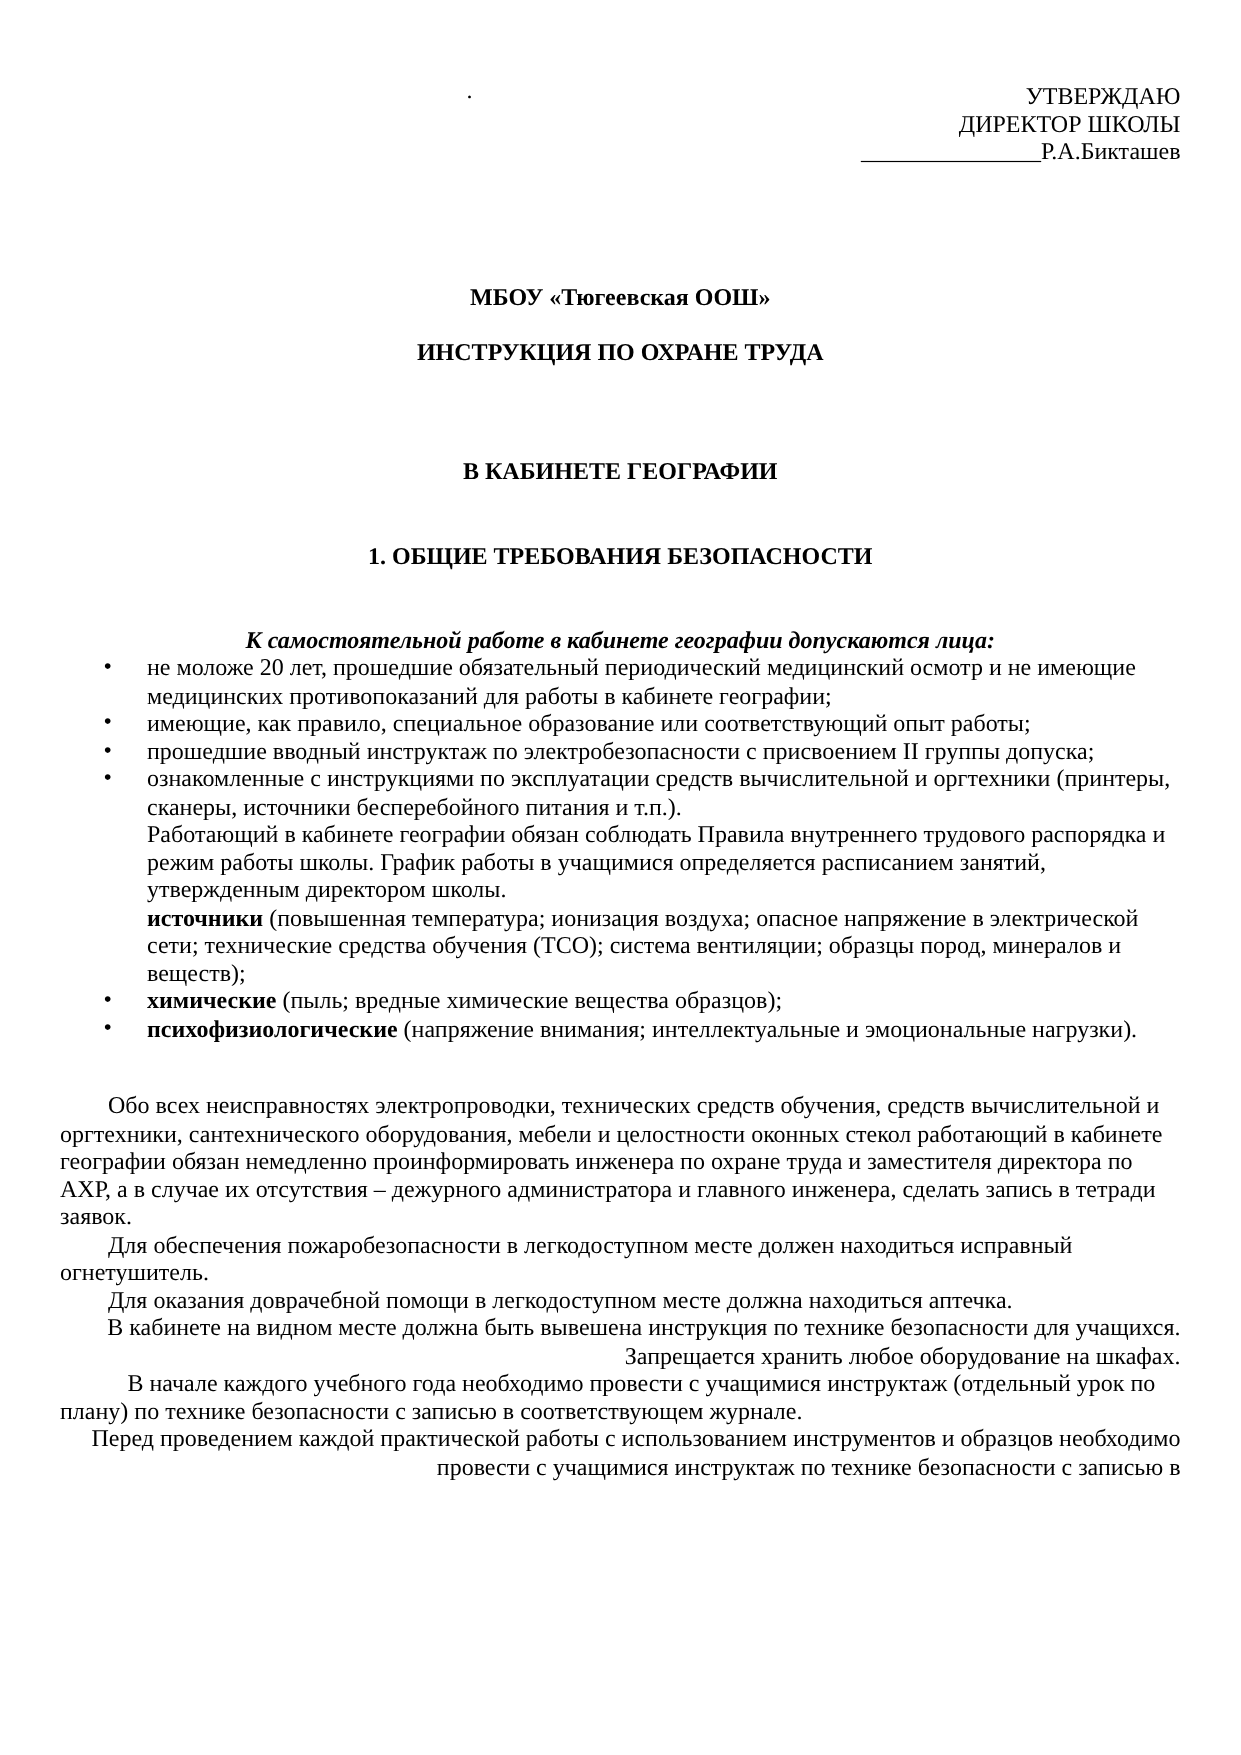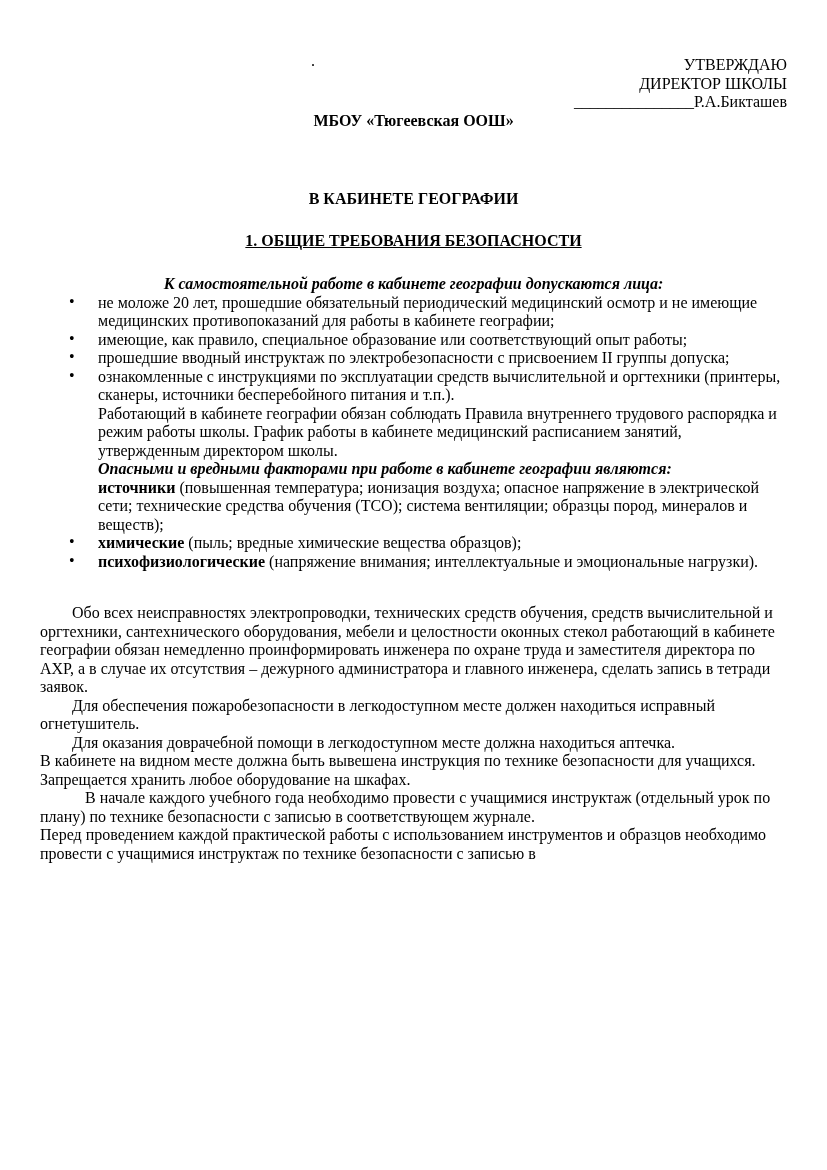--- a/index.html
+++ b/index.html
@@ -11,55 +11,56 @@
     overflow:hidden;
   }
   .page { position:relative; width:827px; height:1170px; box-sizing:border-box;
           padding:56px 40px 0 40px; background:#fff; }
 
   .stray-dot { position:absolute; left:311px; top:52px; }
 
   .approval { text-align:right; font-weight:normal; }
 
   .t-center { text-align:center; font-weight:bold; }
-  .school-title  { }
+  .school-title  { margin-top:78px; }
   .doc-title     { margin-top:19px; }
   .doc-subtitle  { margin-top:60px; }
-  .sec-heading   { margin-top:23px;text-decoration:underline; }
+  .sec-heading   { margin-top:39px; }
 
   .intro { margin-top:22px; text-align:center; }
-  .admission-lead { margin-top:25px; text-align:center; font-weight:bold; font-style:italic; }
+  .admission-lead { margin-top:37px; text-align:center; font-weight:bold; font-style:italic; }
 
   ul.req-list { list-style:none; margin:0; padding:0 0 0 58px; }
   ul.req-list li { position:relative; }
   .blt { position:absolute; left:-29px; top:-1px; }
 
   .b  { font-weight:bold; }
   .bi { font-weight:bold; font-style:italic; }
 
   .bottom-block { margin-top:33px; }
-  .p0 { text-indent:0; margin:0; }
+  .p0 { text-indent:0; margin:0;text-align:right; }
   .p-ind  { text-indent:32px; margin:0; }
   .p-ind2 { text-indent:45px; margin:0; }
 </style>
 </head>
 <body>
 
 <div class="page">
 
   <span class="stray-dot">.</span>
 
   <div class="approval">
     <div>УТВЕРЖДАЮ</div>
     <div>ДИРЕКТОР ШКОЛЫ</div>
     <div>_______________Р.А.Бикташев</div>
   </div>
 
   <div class="t-center school-title">МБОУ «Тюгеевская ООШ»</div>
 
+  <div class="t-center doc-title">ИНСТРУКЦИЯ ПО ОХРАНЕ ТРУДА</div>
 
   <div class="t-center doc-subtitle">В КАБИНЕТЕ ГЕОГРАФИИ</div>
 
   <div class="t-center sec-heading">1. ОБЩИЕ ТРЕБОВАНИЯ БЕЗОПАСНОСТИ</div>
 
 
   <div class="admission-lead">К самостоятельной работе в кабинете географии допускаются лица:</div>
 
   <ul class="req-list">
     <li>
@@ -70,22 +71,21 @@
       <span class="blt">•</span>
       <span>имеющие, как правило, специальное образование или соответствующий опыт работы;</span>
     </li>
     <li>
       <span class="blt">•</span>
       <span>прошедшие вводный инструктаж по электробезопасности с присвоением II группы допуска;</span>
     </li>
     <li>
       <span class="blt">•</span>
       <span>ознакомленные с инструкциями по эксплуатации средств вычислительной и оргтехники (принтеры, сканеры, источники бесперебойного питания и т.п.).</span>
-      <div>Работающий в кабинете географии обязан соблюдать Правила внутреннего трудового распорядка и режим работы школы. График работы в кабинете медицинский расписанием занятий, утвержденным директором школы.</div>
-      <div class="bi">Опасными и вредными факторами при работе в кабинете географии являются:</div>
+      <div>Работающий в кабинете географии обязан соблюдать Правила внутреннего трудового распорядка и режим работы школы. График работы в учащимися определяется расписанием занятий, утвержденным директором школы.</div>
       <div>
         <span class="b">источники</span><span> (повышенная температура; ионизация воздуха; опасное напряжение в электрической сети; технические средства обучения (ТСО); система вентиляции; образцы пород, минералов и веществ);</span>
       </div>
     </li>
     <li>
       <span class="blt">•</span>
       <span class="b">химические</span><span> (пыль; вредные химические вещества образцов);</span>
     </li>
     <li>
       <span class="blt">•</span>

